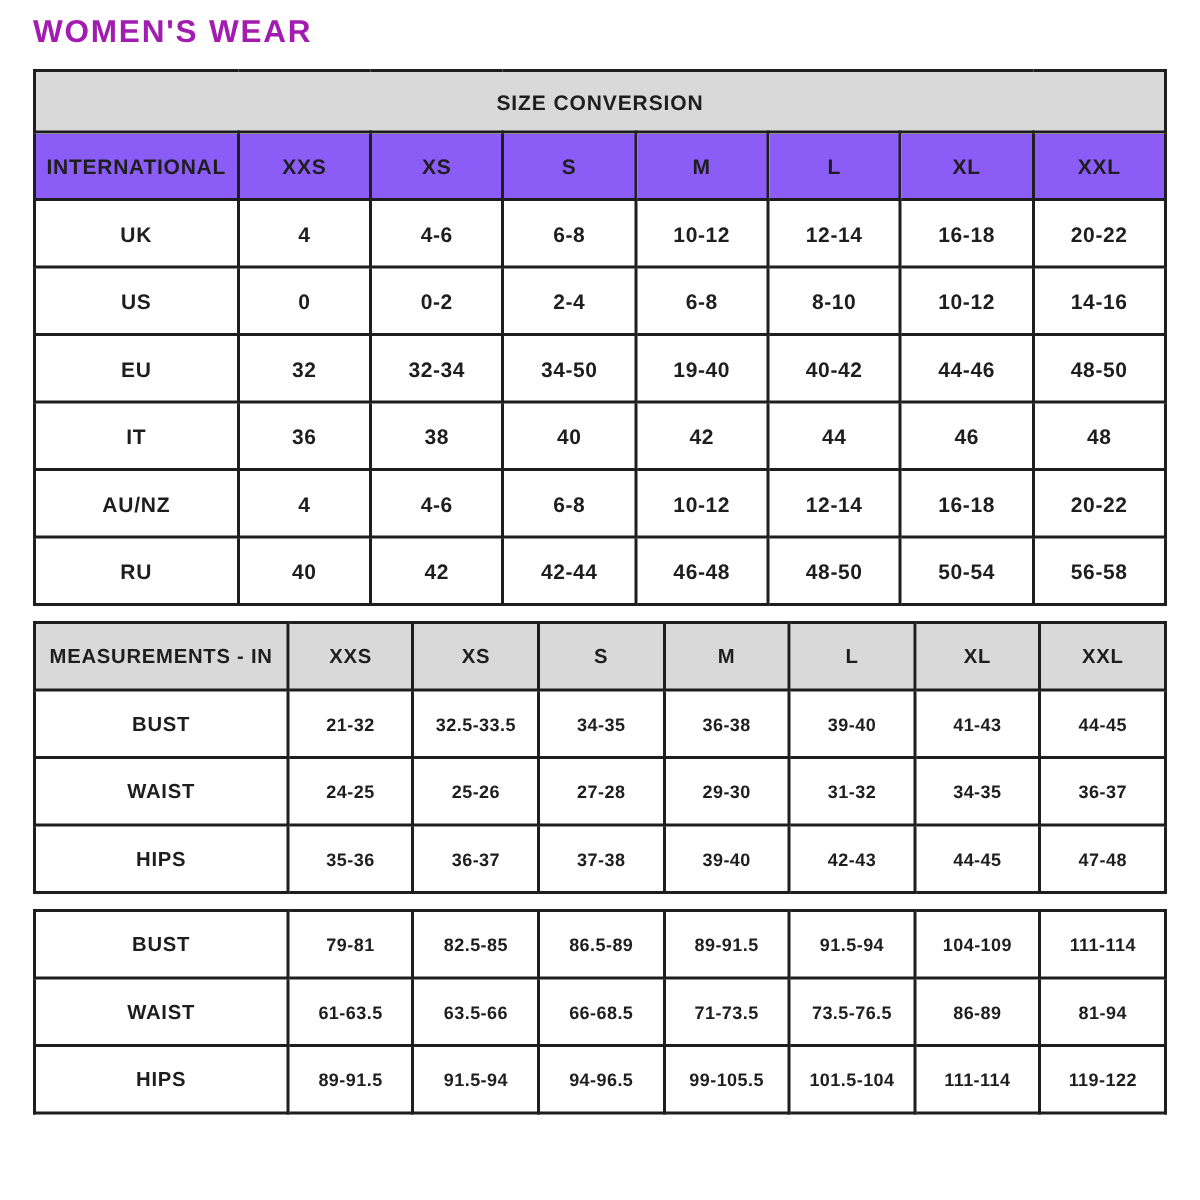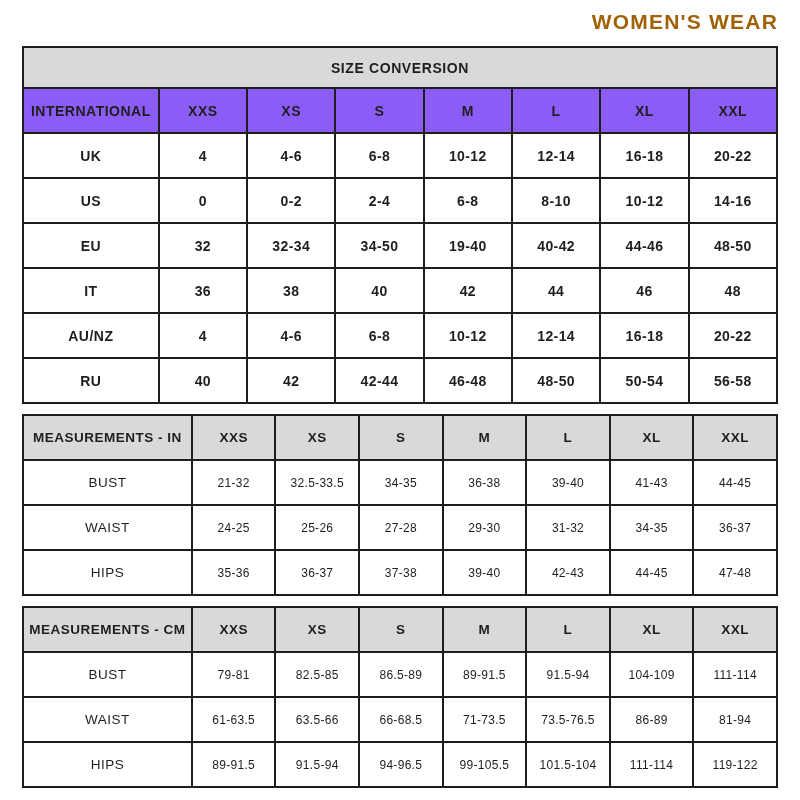--- a/index.html
+++ b/index.html
@@ -17,26 +17,26 @@
     color:var(--text);
     font-family:"Liberation Sans", sans-serif;
     -webkit-font-smoothing:antialiased;
   }
   .page{
     box-sizing:border-box;
     width:800px;
     padding:8px 22px 0 22px;
   }
   .title{
-    text-align:right;
+    text-align:left;
     font-size:21px;
     font-weight:700;
     letter-spacing:1.2px;
     padding:2px 0 12px 0;
-    color:#a16207;
+    color:#a21caf;
   }
   table.tbl{
     width:100%;
     border-collapse:collapse;
     table-layout:fixed;
   }
   table.tbl th, table.tbl td{
     border:2px solid var(--border);
     text-align:center;
     vertical-align:middle;
@@ -82,26 +82,26 @@
   
   .meas tr.head th{
     background:var(--header-bg);
     font-size:13.5px;
     font-weight:700;
     letter-spacing:0.5px;
     text-align:center;
   }
   .meas th.rowlabel{
     font-size:13.5px;
-    font-weight:400;
+    font-weight:700;
     letter-spacing:0.5px;
   }
   .meas td{
     font-size:12px;
-    font-weight:400;
+    font-weight:700;
     letter-spacing:0.3px;
   }
 
   .gap-lg{height:10px;}
 </style>
 </head>
 <body>
 
 <div class="page">
 
@@ -241,30 +241,20 @@
     </table>
 
   <div class="gap-lg"></div>
 
   <table class="tbl meas">
     <colgroup>
         <col class="c0">
         <col span="7">
       </colgroup>
   <tbody>
-        <tr class="head">
-          <th class="corner">MEASUREMENTS - CM</th>
-          <th>XXS</th>
-          <th>XS</th>
-          <th>S</th>
-          <th>M</th>
-          <th>L</th>
-          <th>XL</th>
-          <th>XXL</th>
-        </tr>
         <tr>
           <th class="rowlabel">BUST</th>
           <td>79-81</td>
           <td>82.5-85</td>
           <td>86.5-89</td>
           <td>89-91.5</td>
           <td>91.5-94</td>
           <td>104-109</td>
           <td>111-114</td>
         </tr>

